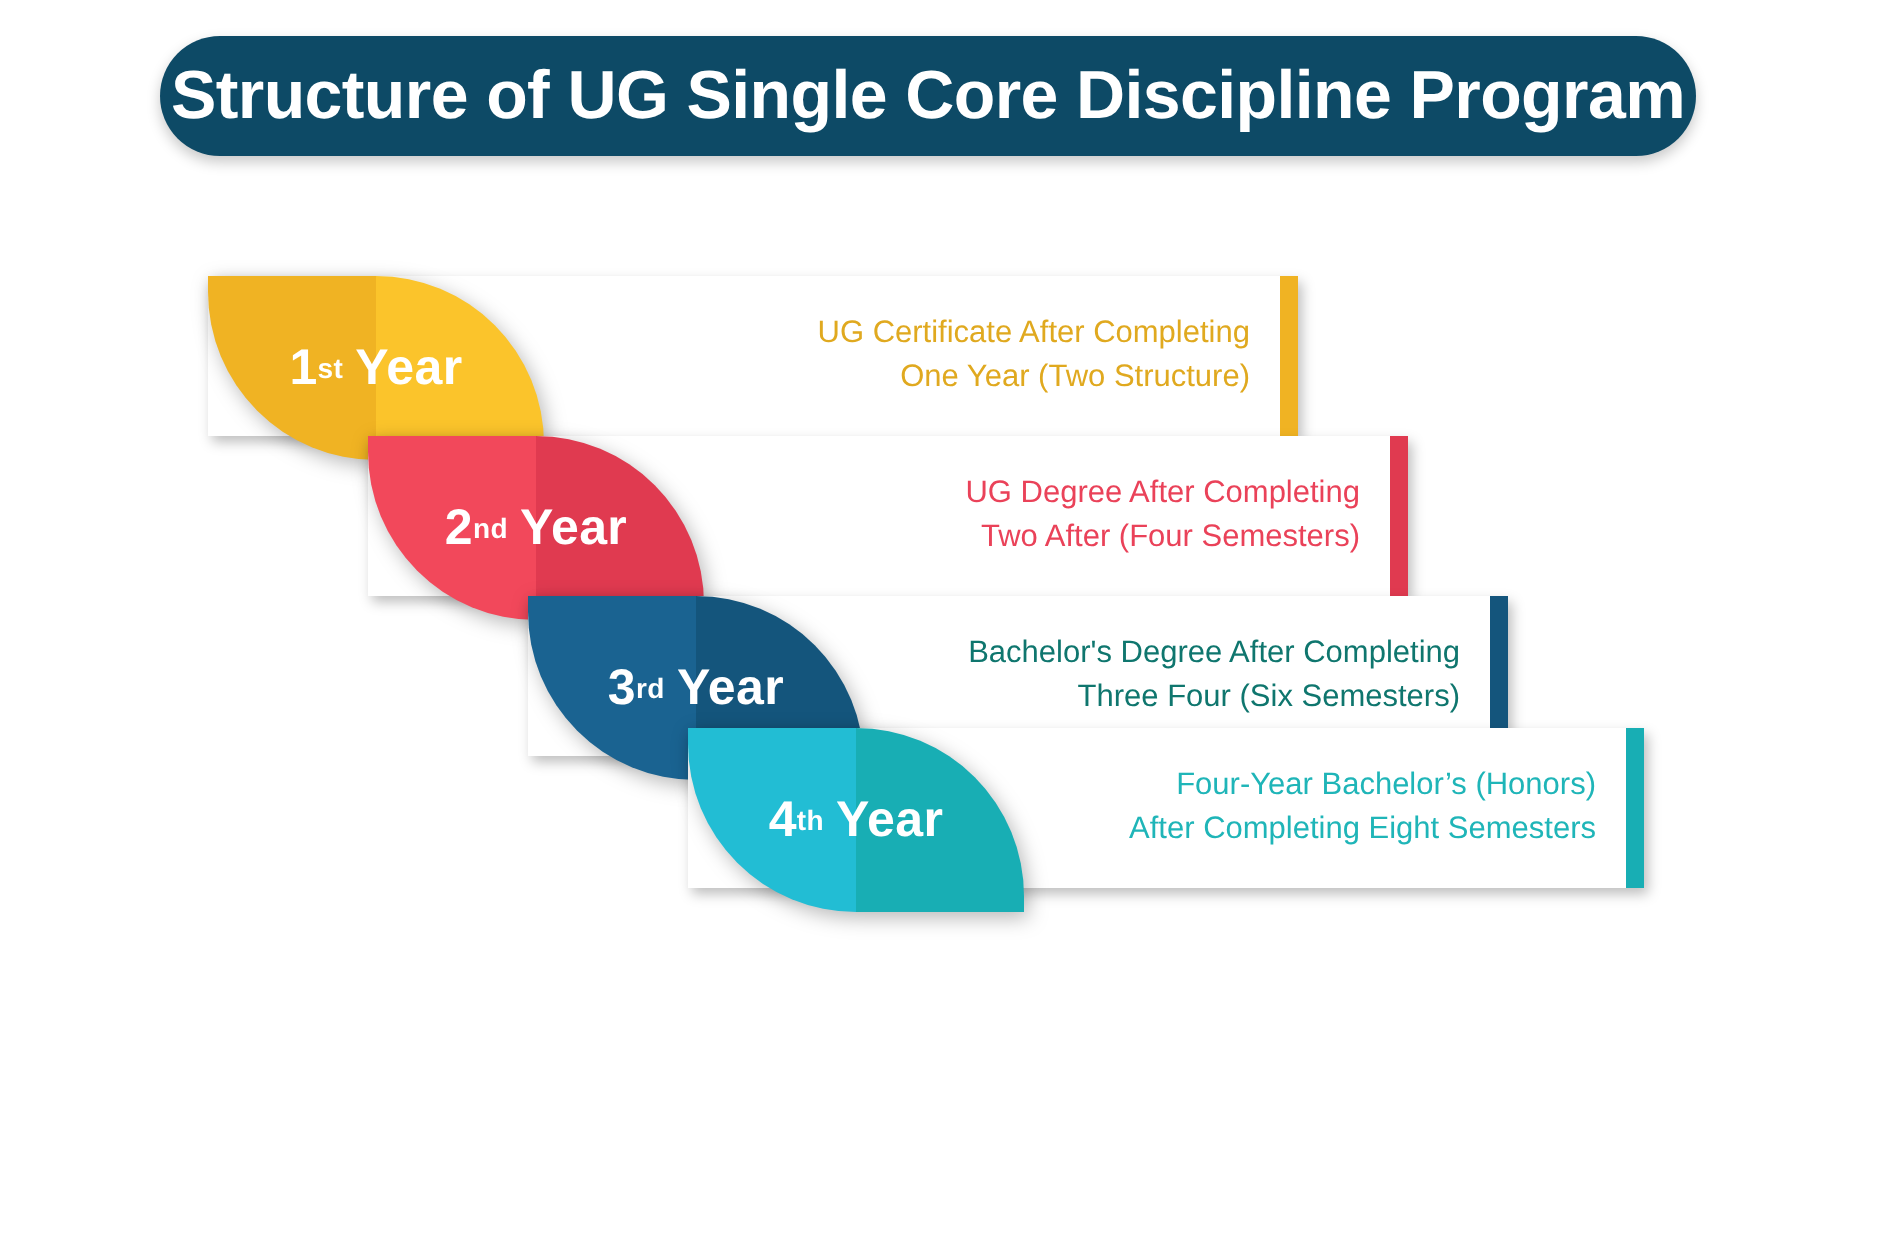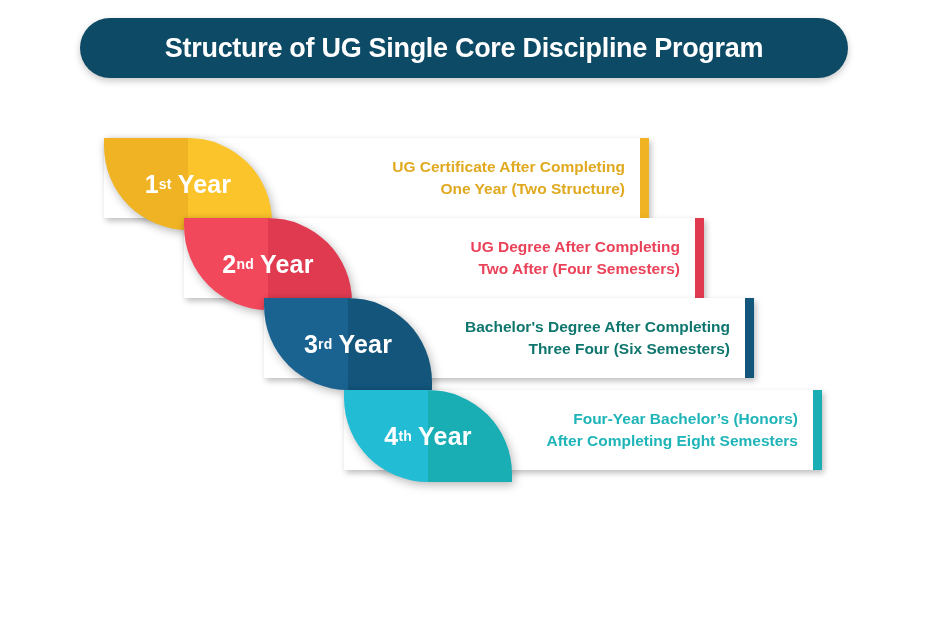--- a/index.html
+++ b/index.html
@@ -29,21 +29,21 @@
     height: 60px;
     background: #0d4a66;
     border-radius: 30px;
     display: flex;
     align-items: center;
     justify-content: center;
     box-shadow: 0 3px 7px rgba(0,0,0,0.22);
   }
   .title-text {
     color: #ffffff;
-    font-size: 27px;
+    font-size: 34px;
     font-weight: bold;
     letter-spacing: -0.3px;
     white-space: nowrap;
   }
 
   
   .row {
     position: absolute;
     height: 80px;
   }
@@ -68,21 +68,21 @@
     position: absolute;
     top: 0;
     right: 24px;
     height: 80px;
     display: flex;
     flex-direction: column;
     align-items: flex-end;
     justify-content: center;
     text-align: right;
     font-size: 15.5px;
-    font-weight: bold;
+    font-weight: normal;
     line-height: 1.42;
     white-space: nowrap;
   }
 
   
   .badge {
     position: absolute;
     top: 0;
     left: 0;
     width: 168px;
@@ -184,21 +184,21 @@
           <div class="leaf-left" style="background: rgb(26, 99, 145);"></div>
           <div class="leaf-right" style="background: rgb(20, 85, 124);"></div>
           <div class="badge-label">
             <span>3</span>
             <sup>rd</sup>
             <span class="ord-gap"></span>
             <span>Year</span>
           </div>
         </div>
       </div>
-      <div class="row" style="left: 344px; top: 390px; width: 478px;">
+      <div class="row" style="left: 344px; top: 364px; width: 478px;">
         <div class="card" style="width: 478px;">
           <div class="card-accent" style="background: rgb(24, 174, 180);"></div>
           <div class="card-text" style="color: rgb(31, 181, 184);">
             <span>Four-Year Bachelor’s (Honors)</span>
             <span>After Completing Eight Semesters</span>
           </div>
         </div>
         <div class="badge">
           <div class="leaf-left" style="background: rgb(34, 189, 212);"></div>
           <div class="leaf-right" style="background: rgb(24, 174, 180);"></div>

